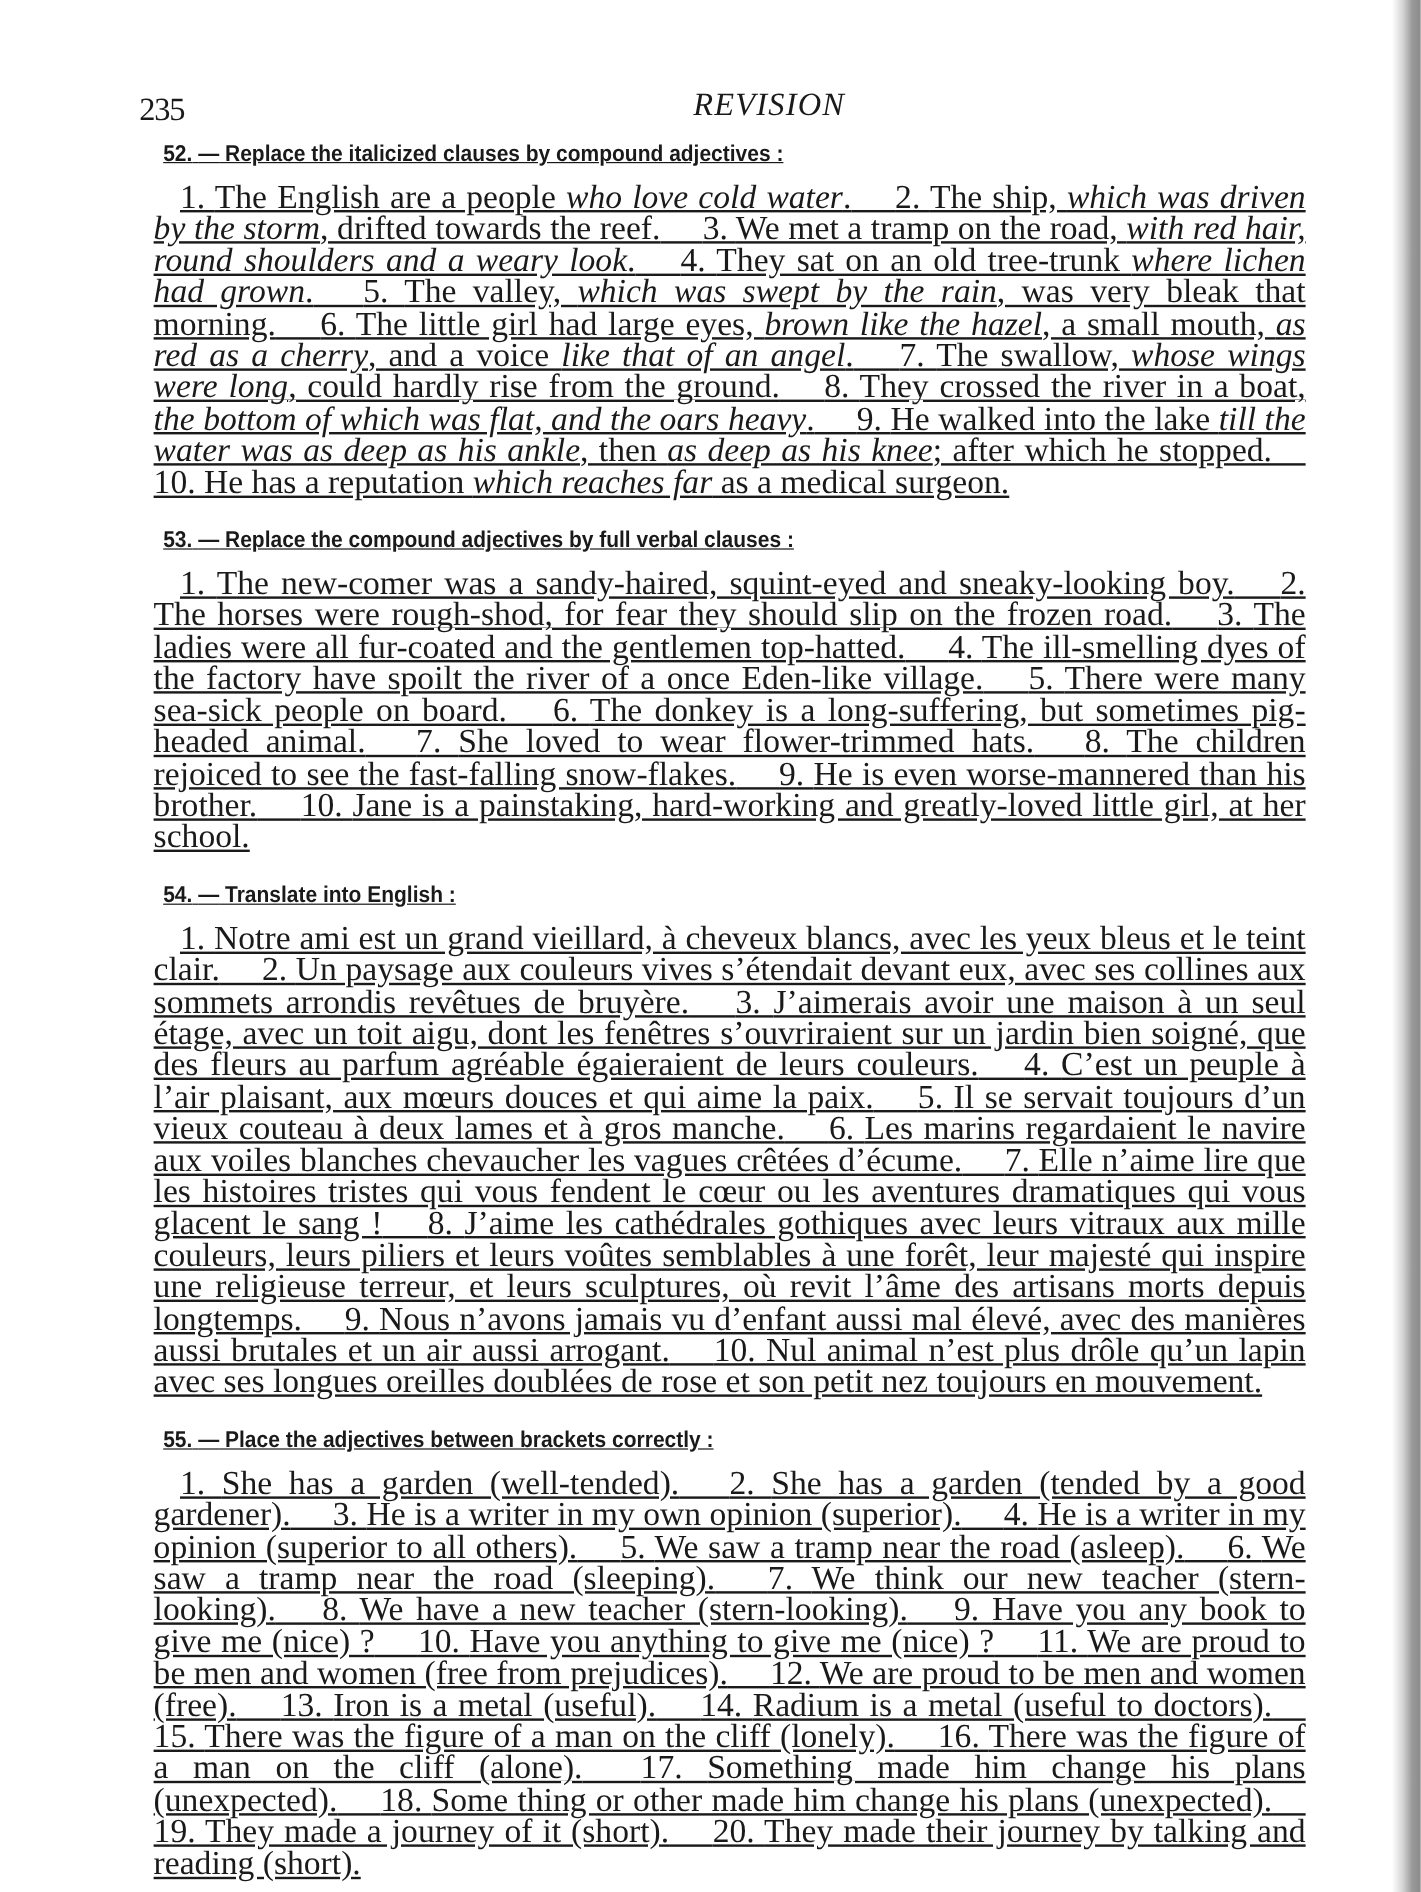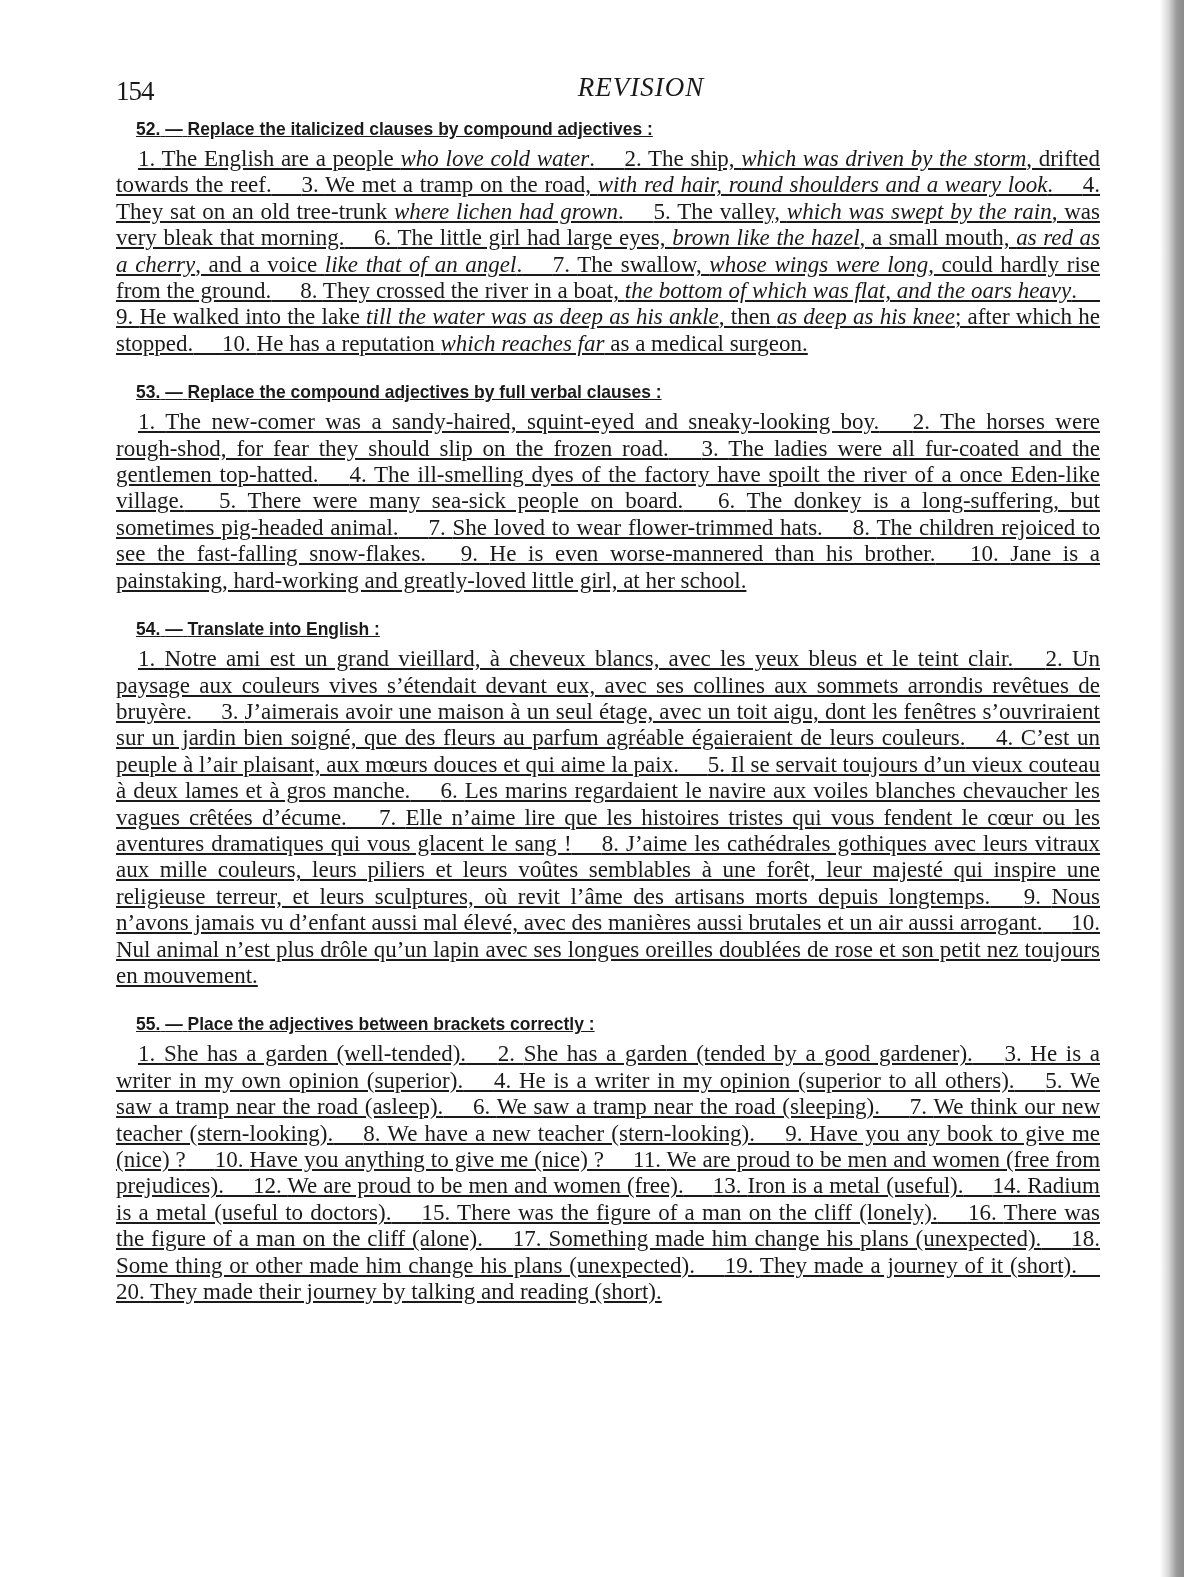--- a/index.html
+++ b/index.html
@@ -21,33 +21,33 @@
     font-style: italic; font-size: 27px; letter-spacing: 1px; padding-left: 60px;
   }
   .exercise { margin-top: 8px; text-decoration: underline; }
   .exercise + .exercise { margin-top: 24px; }
   .ex-heading {
     font-family: "Liberation Sans Narrow", "Liberation Sans", "DejaVu Sans", sans-serif;
     font-weight: bold; font-size: 19px; margin: 0 0 6px 20px; transform: scaleX(0.92);
     transform-origin: left center;
   }
   .ex-body {
-    font-size: 23px; line-height: 26.4px; text-align: justify; text-indent: 22px;
-    margin: 0;
+    font-size: 28px; line-height: 26.4px; text-align: justify; text-indent: 22px;
+    margin: 12px;
   }
   .ex-body .it { font-style: italic; }
 </style>
 </head>
 <body>
 
 <div class="gutter"></div>
 
 <div class="page">
   <div class="running-head">
-    <span class="page-number">154</span>
+    <span class="page-number">235</span>
     <span class="running-title">REVISION</span>
   </div>
 
   <div class="exercise">
     <div class="ex-heading">
       <span>52.</span>
       <span>—</span>
       <span>Replace the italicized clauses by compound adjectives :</span>
     </div>
     <p class="ex-body"><span><span>1. </span><span>The English are a people </span><span class="it">who love cold water</span><span>.</span></span>  <span><span>2. </span><span>The ship, </span><span class="it">which was driven by the storm</span><span>, drifted towards the reef.</span></span>  <span><span>3. </span><span>We met a tramp on the road, </span><span class="it">with red hair, round shoulders and a weary look</span><span>.</span></span>  <span><span>4. </span><span>They sat on an old tree-trunk </span><span class="it">where lichen had grown</span><span>.</span></span>  <span><span>5. </span><span>The valley, </span><span class="it">which was swept by the rain</span><span>, was very bleak that morning.</span></span>  <span><span>6. </span><span>The little girl had large eyes, </span><span class="it">brown like the hazel</span><span>, a small mouth, </span><span class="it">as red as a cherry</span><span>, and a voice </span><span class="it">like that of an angel</span><span>.</span></span>  <span><span>7. </span><span>The swallow, </span><span class="it">whose wings were long</span><span>, could hardly rise from the ground.</span></span>  <span><span>8. </span><span>They crossed the river in a boat, </span><span class="it">the bottom of which was flat, and the oars heavy</span><span>.</span></span>  <span><span>9. </span><span>He walked into the lake </span><span class="it">till the water was as deep as his ankle</span><span>, then </span><span class="it">as deep as his knee</span><span>; after which he stopped.</span></span>  <span><span>10. </span><span>He has a reputation </span><span class="it">which reaches far</span><span> as a medical surgeon.</span></span></p>

